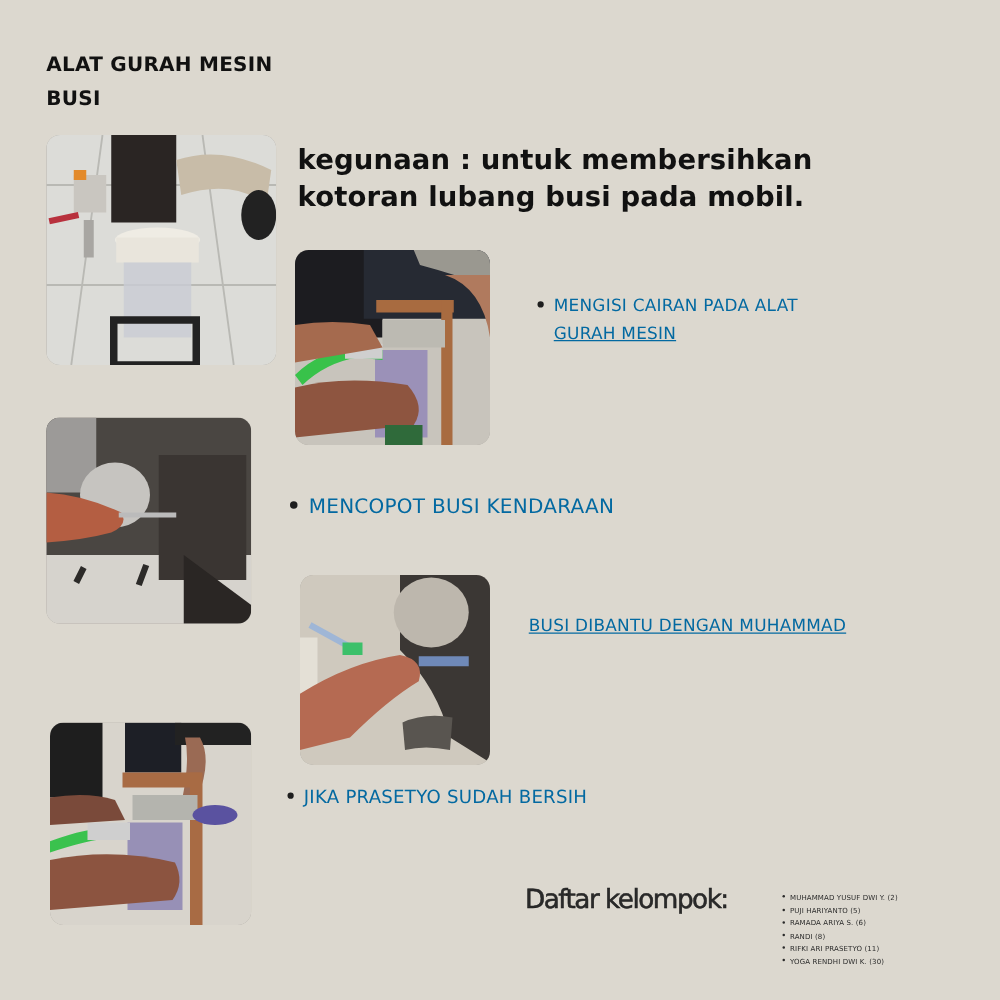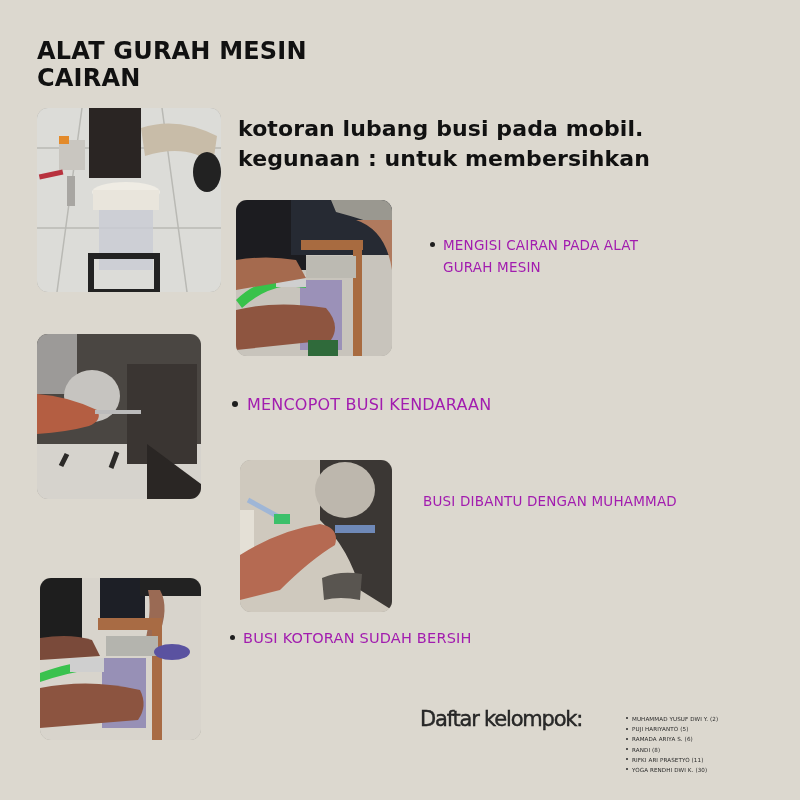--- a/index.html
+++ b/index.html
@@ -15,21 +15,21 @@
       font-family: "DejaVu Sans", "Liberation Sans", sans-serif;
       color: #1c1c1c;
     }
     .abs { position: absolute; }
 
     .title {
       left: 37px;
       top: 38px;
       font-family: "DejaVu Sans", sans-serif;
       font-weight: bold;
-      font-size: 24px;
+      font-size: 16px;
       line-height: 27px;
       letter-spacing: 0.2px;
       color: #111;
     }
 
     .usage {
       left: 238px;
       top: 114px;
       font-family: "DejaVu Sans", sans-serif;
       font-weight: bold;
@@ -45,36 +45,36 @@
       overflow: hidden;
       box-shadow: inset 0 0 0 1px rgba(0,0,0,0.25);
     }
     .photo svg { width: 100%; height: 100%; display: block; }
 
     .step {
       position: absolute;
       font-family: "DejaVu Sans", sans-serif;
       font-size: 13.5px;
       line-height: 22px;
-      color: #a21caf;
+      color: #0369a1;
       letter-spacing: 0.2px;
     }
     .step .bullet {
       display: inline-block;
       width: 5px;
       height: 5px;
       border-radius: 50%;
       background: #1e1e1e;
       margin-right: 8px;
       vertical-align: middle;
       position: relative;
       top: -2px;
     }
     .step .line { display: block; white-space: nowrap; }
-    .step .indent { padding-left: 13px; }
+    .step .indent { padding-left: 13px; text-decoration: underline; }
 
     .step-lg { font-size: 16px; line-height: 22px; text-align: center; }
     .step-lg .bullet { width: 6px; height: 6px; margin-right: 9px; }
 
     .group-title {
       left: 420px;
       top: 707px;
       font-family: "DejaVu Sans", sans-serif;
       font-size: 21px;
       color: #2a2a2a;
@@ -105,26 +105,26 @@
       margin-right: 4px;
       vertical-align: middle;
       position: relative; top: -1px;
     }
   </style>
 </head>
 <body>
 
 <div class="abs title">
   <div>ALAT GURAH MESIN</div>
-  <div>CAIRAN</div>
+  <div>BUSI</div>
 </div>
 
 <div class="abs usage">
+  <div>kegunaan : untuk membersihkan</div>
   <div>kotoran lubang busi pada mobil.</div>
-  <div>kegunaan : untuk membersihkan</div>
 </div>
 
 <div class="photo" style="left:37px; top:108px; width:184px; height:184px;">
   <svg viewBox="0 0 184 184" preserveAspectRatio="none">
     <rect width="184" height="184" fill="#dcdcd8"></rect>
     <path d="M0 40 H184 M0 120 H184 M45 0 L20 184 M125 0 L150 184" stroke="#b9b9b4" stroke-width="1.5" fill="none"></path>
     <rect x="52" y="0" width="52" height="70" fill="#2a2523"></rect>
     <path d="M104 20 Q140 8 180 28 L176 56 Q150 35 108 48 Z" fill="#c8bca8"></path>
     <ellipse cx="170" cy="64" rx="14" ry="20" fill="#222"></ellipse>
     <rect x="22" y="32" width="26" height="30" fill="#c9c6c0"></rect>
@@ -211,21 +211,21 @@
 
 <div class="step step-lg" style="left:232px; top:394px;">
   <span class="line"><span class="bullet"></span><span>MENCOPOT BUSI KENDARAAN</span></span>
 </div>
 
 <div class="step" style="left:410px; top:490px;">
   <span class="line indent">BUSI DIBANTU DENGAN MUHAMMAD</span>
 </div>
 
 <div class="step" style="left:230px; top:627px; font-size:14.5px; line-height:23px;">
-  <span class="line"><span class="bullet"></span><span>BUSI KOTORAN SUDAH BERSIH</span></span>
+  <span class="line"><span class="bullet"></span><span>JIKA PRASETYO SUDAH BERSIH</span></span>
 </div>
 
 <div class="abs group-title">Daftar kelompok:</div>
 <ul class="abs members">
   <li>MUHAMMAD YUSUF DWI Y. (2)</li>
   <li>PUJI HARIYANTO (5)</li>
   <li>RAMADA ARIYA S. (6)</li>
   <li>RANDI (8)</li>
   <li>RIFKI ARI PRASETYO (11)</li>
   <li>YOGA RENDHI DWI K. (30)</li>

